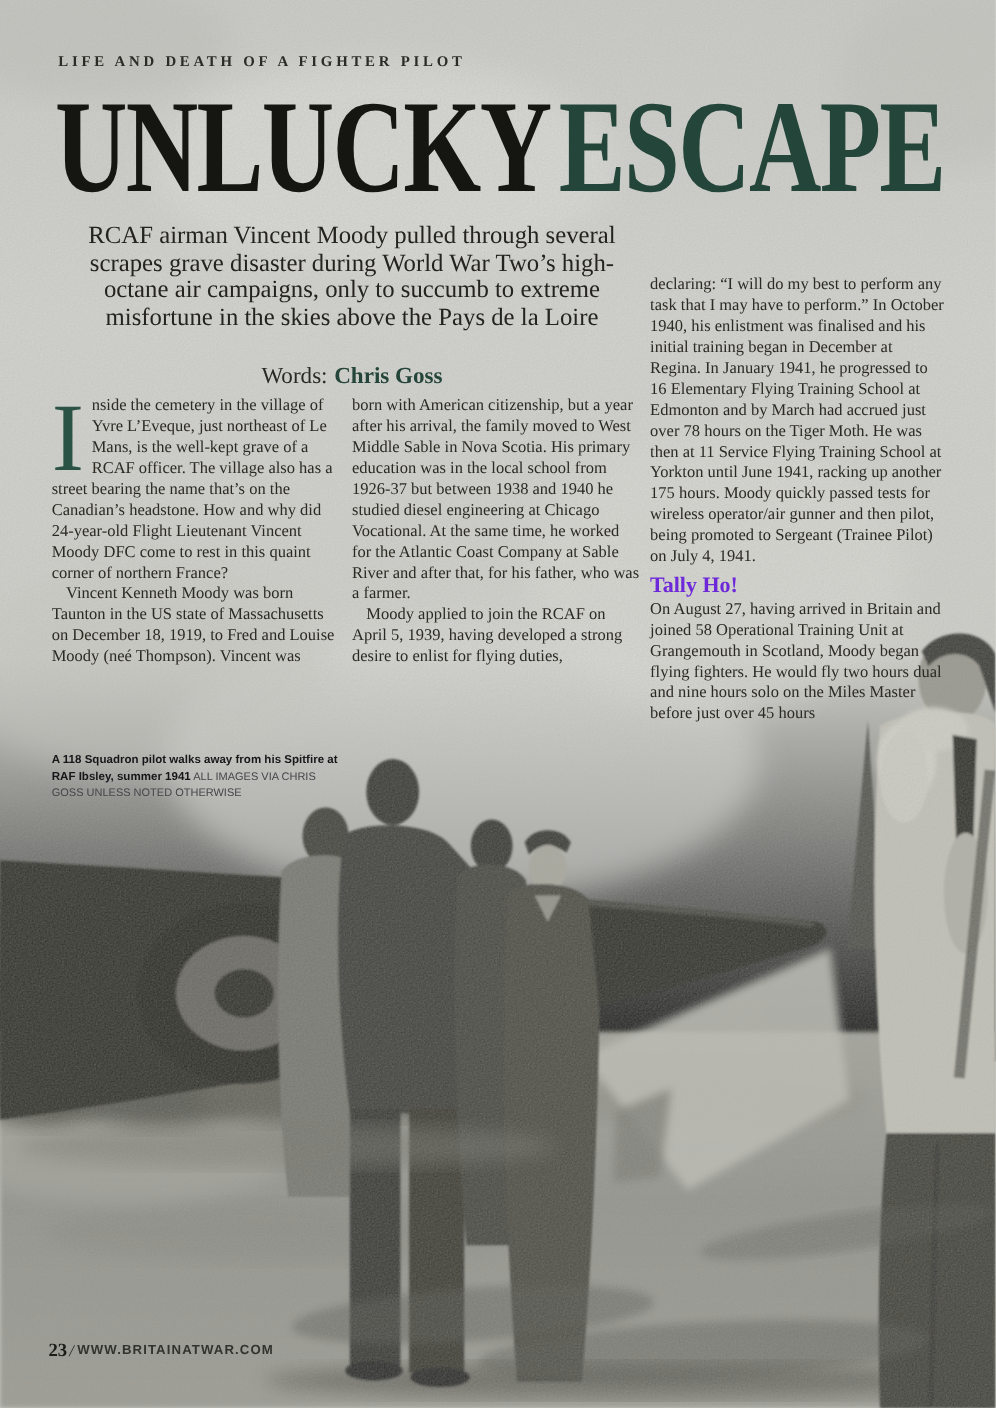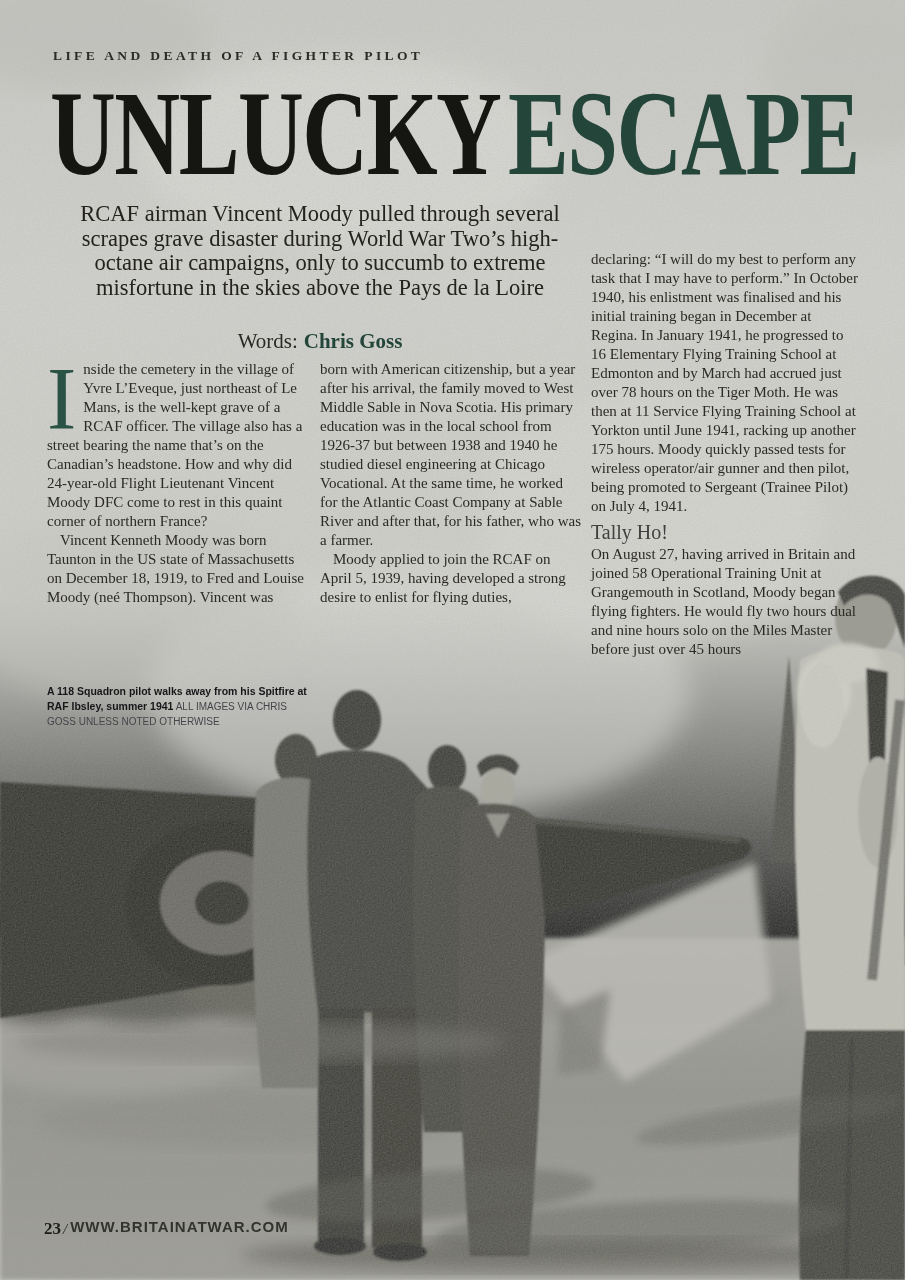--- a/index.html
+++ b/index.html
@@ -41,39 +41,39 @@
   .col p{margin:0;}
   .col p.indent{text-indent:13px;}
   .col1{left:47px;top:360px;}
   .col2{left:320px;top:360px;}
   .col3{left:591px;top:210px;width:268px;margin-top:40px;}
   .dropcap{
     float:left;font-size:88px;line-height:72px;height:72px;
     margin:3px 7px 0 0;color:#2a5245;
   }
   .subhead{
-    font-weight:normal;font-size:20px;line-height:22px;color:#404040;
+    font-weight:bold;font-size:20px;line-height:22px;color:#6d28d9;
     margin:5px 0 2px 0;
   }
 
   .caption{
     left:47px;top:684px;width:260px;
     font-family:"Liberation Sans", sans-serif;
     font-size:10.5px;line-height:14.5px;
   }
   .caption .cap-bold{font-weight:bold;color:#17171a;}
   .caption .cap-credit{color:#45454a;font-size:10px;}
 
   .footer{
     left:44px;top:1218px;white-space:nowrap;color:#1c1c18;
   }
   .footer .pnum{font-weight:bold;font-size:17px;}
   .footer .sep{font-size:15px;font-style:italic;color:#2a2a26;margin:0 3px 0 2px;}
   .footer .site{
-    font-family:"Liberation Sans", sans-serif;font-size:15px;
+    font-family:"Liberation Sans", sans-serif;font-size:12px;
     letter-spacing:1px;font-weight:bold;color:#33332e;vertical-align:2px;
   }
 </style>
 </head>
 <body>
 
 <svg class="photo" viewBox="0 0 905 1280" xmlns="http://www.w3.org/2000/svg">
   <defs>
     <linearGradient id="sky" x1="0" y1="0" x2="0" y2="1">
       <stop offset="0" stop-color="#cfcfcb"></stop>

